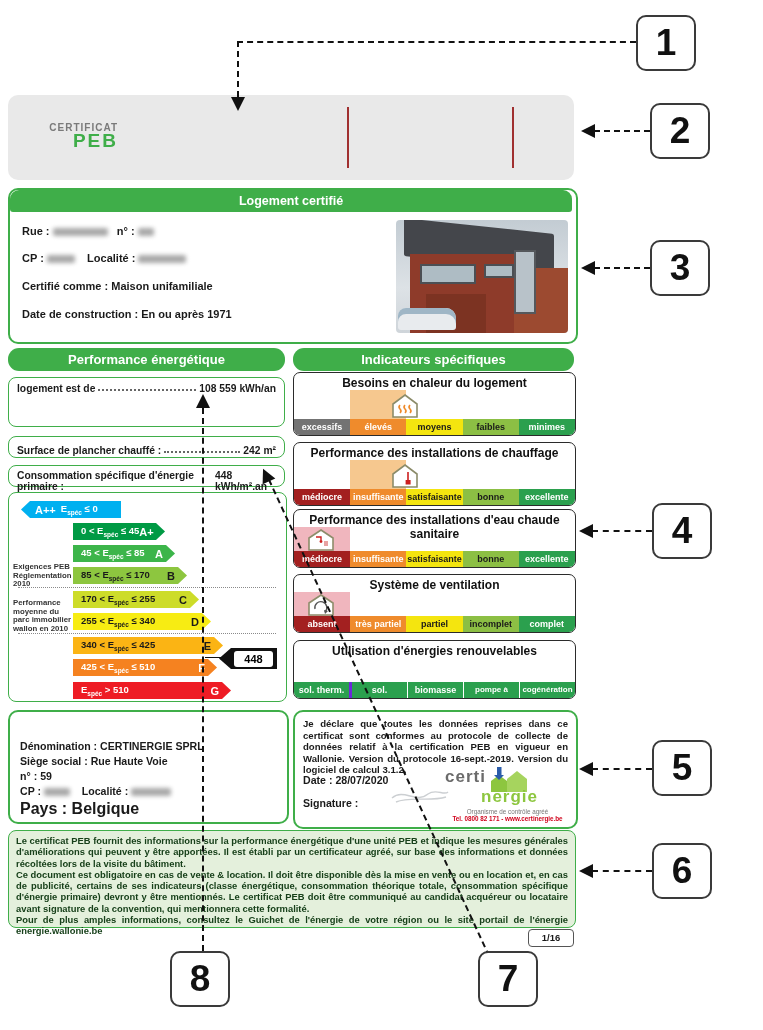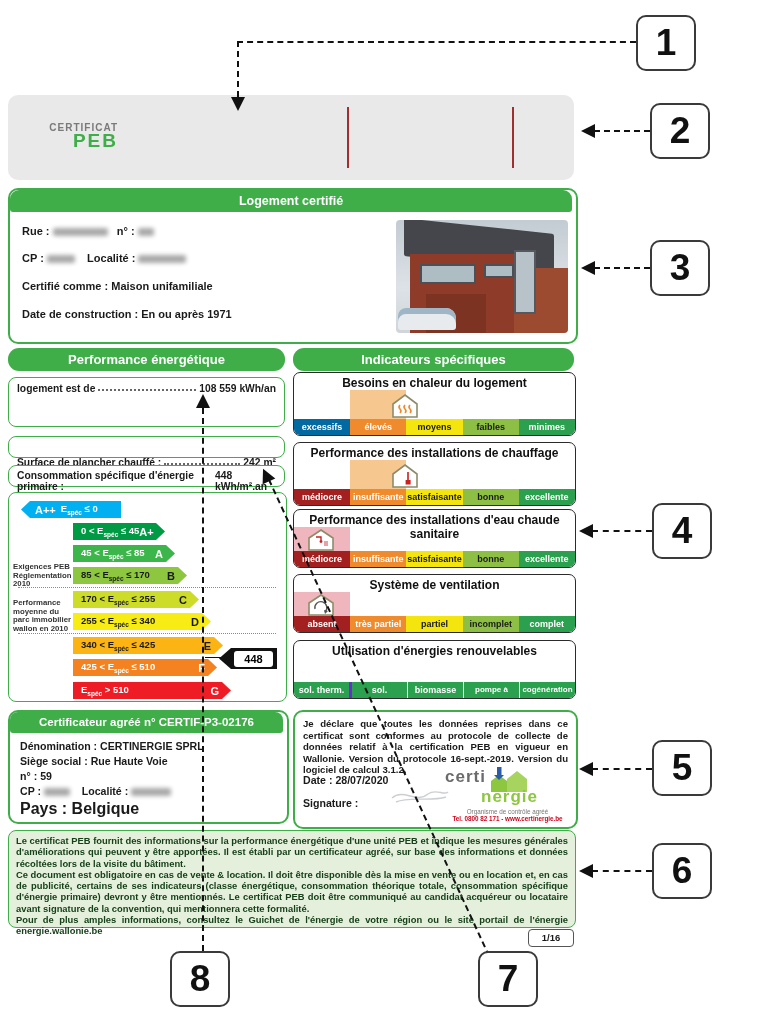--- a/index.html
+++ b/index.html
@@ -187,21 +187,21 @@
   </div>
 
   <div class="abs gpill perf-pill">Performance énergétique</div>
   <div class="abs pbox" style="left:8px;top:377px;width:277px;height:50px;padding:5px 8px 0 8px;box-sizing:border-box;">
     <div class="pline">
       <span>logement est de</span>
       <span class="leaders"></span>
       <span>108 559 kWh/an</span>
     </div>
   </div>
-  <div class="abs pbox" style="left:8px;top:436px;width:277px;height:22px;padding:20px 8px 0 8px;box-sizing:border-box;">
+  <div class="abs pbox" style="left:8px;top:436px;width:277px;height:22px;padding:8px 8px 0 8px;box-sizing:border-box;">
     <div class="pline">
       <span>Surface de plancher chauffé :</span>
       <span class="leaders"></span>
       <span>242 m²</span>
     </div>
   </div>
   <div class="abs pbox" style="left:8px;top:465px;width:277px;height:22px;padding:4px 8px 0 8px;box-sizing:border-box;">
     <div class="pline">
       <span>Consommation spécifique d'énergie primaire :</span>
       <span class="leaders"></span>
@@ -270,21 +270,21 @@
   <div class="ibox" style="top:372px;height:62px;">
     <div class="ititle">Besoins en chaleur du logement</div>
     <div class="hlcol hl-orange" style="left:20%;"></div>
     <svg class="ihouse" style="left:98px;top:21px;" width="26" height="24" viewBox="0 0 26 24">
       <polygon points="13,1 25,10 25,23 1,23 1,10" fill="#fff" stroke="#8c8c6a" stroke-width="1.6"></polygon>
       <path d="M8,19 q2,-2 0,-4 q-2,-2 0,-4" stroke="#ef8b2c" stroke-width="1.6" fill="none"></path>
       <path d="M13,19 q2,-2 0,-4 q-2,-2 0,-4" stroke="#ef8b2c" stroke-width="1.6" fill="none"></path>
       <path d="M18,19 q2,-2 0,-4 q-2,-2 0,-4" stroke="#ef8b2c" stroke-width="1.6" fill="none"></path>
     </svg>
     <div class="ibar">
-      <div class="icell" style="background:#0369a1;color:#fff;">excessifs</div>
+      <div class="icell" style="background:#737373;color:#fff;">excessifs</div>
       <div class="icell" style="background:#ef8b2c;color:#fff;">élevés</div>
       <div class="icell" style="background:#f4e50f;color:#1a1a1a;">moyens</div>
       <div class="icell" style="background:#8cbf44;color:#1a1a1a;">faibles</div>
       <div class="icell" style="background:#2ba04e;color:#fff;">minimes</div>
     </div>
   </div>
 
   <div class="ibox" style="top:442px;height:62px;">
     <div class="ititle">Performance des installations de chauffage</div>
     <div class="hlcol hl-orange" style="left:20%;"></div>
@@ -342,21 +342,20 @@
     <div class="ibar">
       <div class="icell" style="background:#2ba04e;color:#fff;border-right:3px solid #6d28d9;">sol. therm.</div>
       <div class="icell" style="background:#2ba04e;color:#fff;border-right:1px solid #fff;">sol. photovolt.</div>
       <div class="icell" style="background:#2ba04e;color:#fff;border-right:1px solid #fff;">biomasse</div>
       <div class="icell" style="background:#2ba04e;color:#fff;border-right:1px solid #fff;font-size:8px;">pompe à chaleur</div>
       <div class="icell" style="background:#2ba04e;color:#fff;font-size:8px;">cogénération</div>
     </div>
   </div>
 
   <div class="abs gbox cert"></div>
-  <div class="abs gpill cert-pill">Certificateur agréé n° CERTIF-P3-02176</div>
   <div class="abs fld cert-fields" style="left:20px;top:740px;width:255px;">
     <div style="margin-bottom:3px;font-weight:700;font-size:10.6px;">
       <span>Dénomination :</span>
       <span>CERTINERGIE SPRL</span>
     </div>
     <div style="margin-bottom:3px;font-weight:700;font-size:10.6px;">
       <span>Siège social :</span>
       <span>Rue Haute Voie</span>
     </div>
     <div style="margin-bottom:3px;font-weight:700;font-size:10.6px;">

